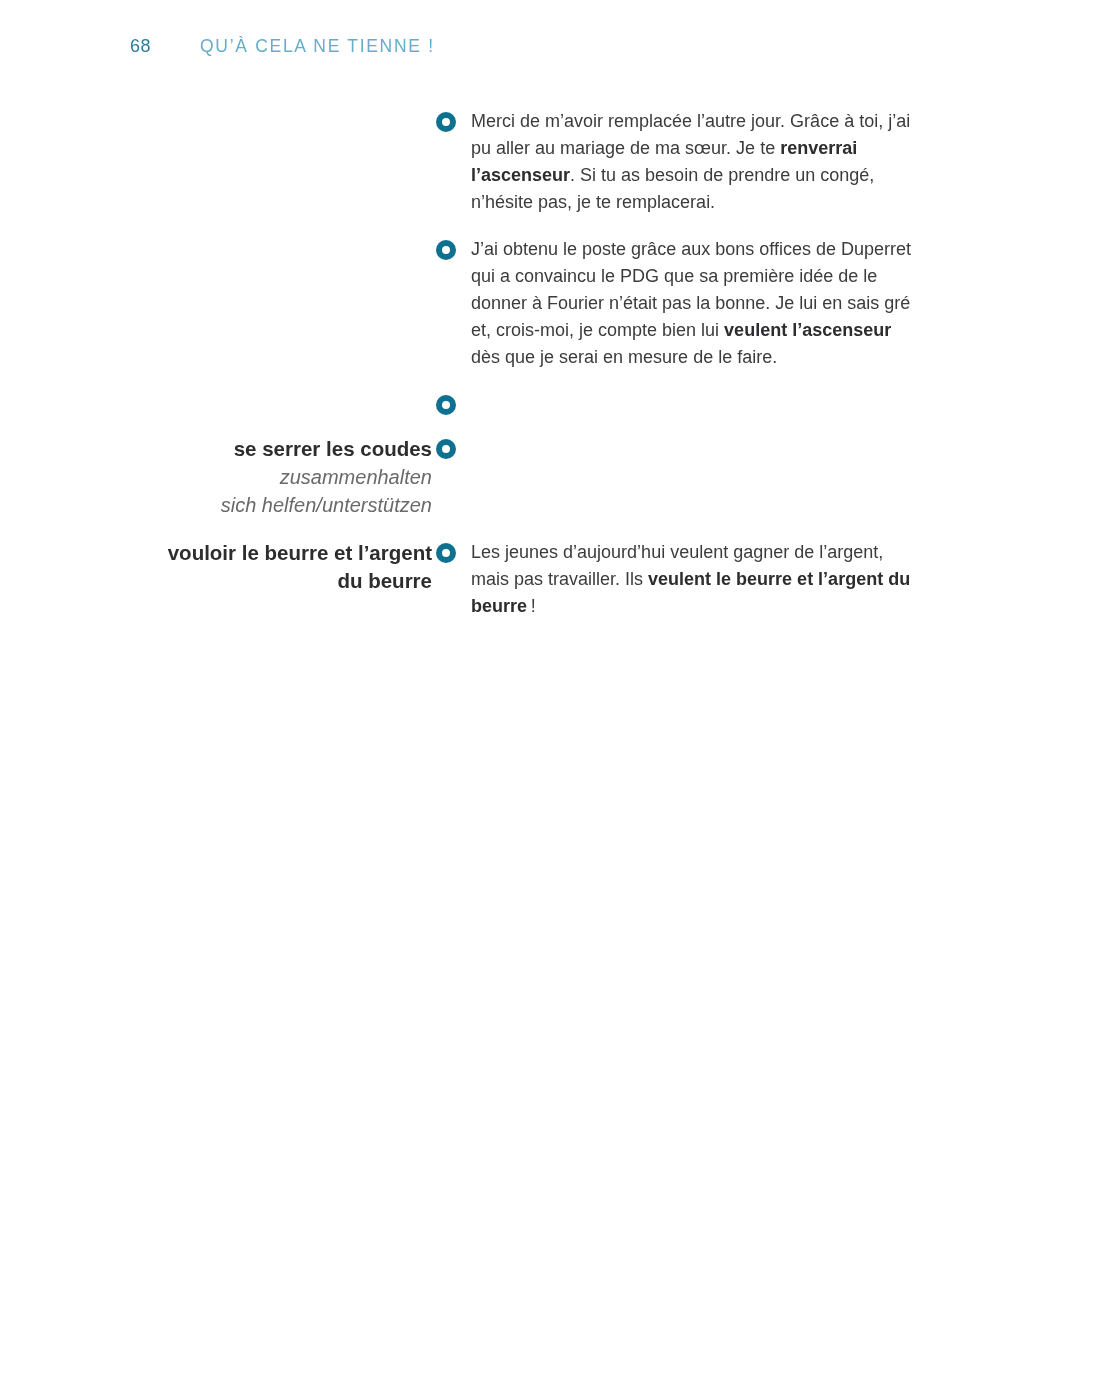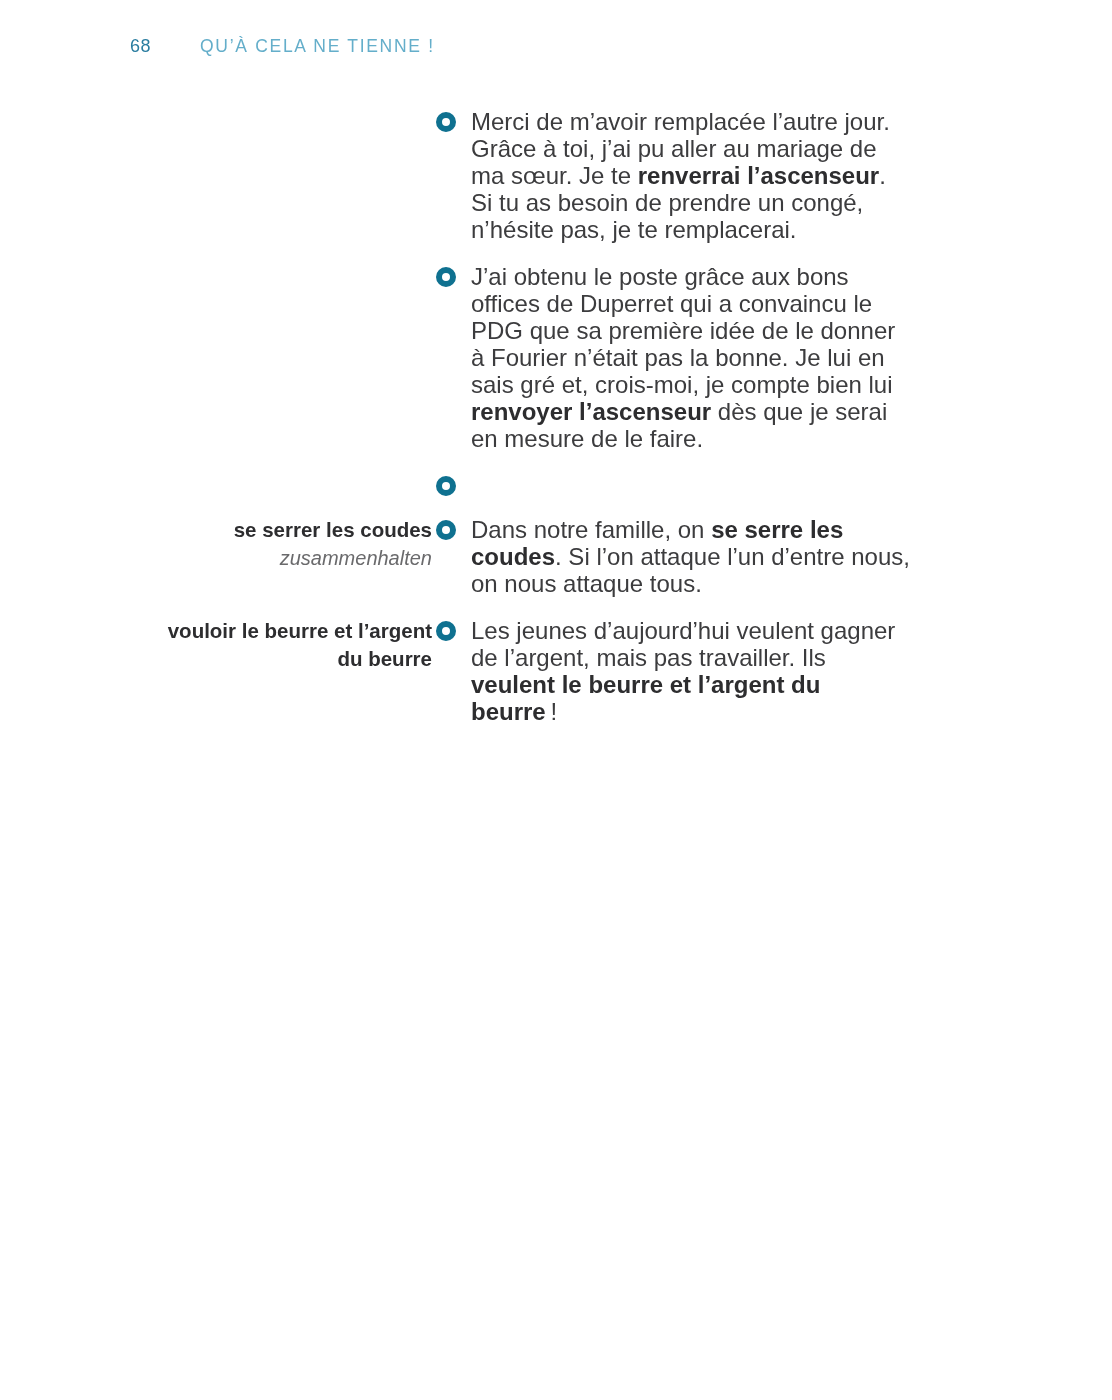--- a/index.html
+++ b/index.html
@@ -84,21 +84,21 @@
     box-sizing: border-box;
     border: 6px solid #0f7190;
     border-radius: 50%;
     background: #ffffff;
   }
 
   .example {
     margin: 0;
     width: 440px;
     flex: 0 0 440px;
-    font-size: 24px;
+    font-size: 18px;
     line-height: 27px;
     color: #3c3c3e;
   }
   .example b {
     color: #2d2d2f;
   }
 </style>
 </head>
 <body>
 
@@ -117,39 +117,39 @@
         <span class="ring"></span>
       </div>
       <p class="example"><span>Merci de m’avoir remplacée l’autre jour. Grâce à toi, j’ai pu aller au mariage de ma sœur. Je te </span><b>renverrai l’ascenseur</b><span>. Si tu as besoin de prendre un congé, n’hésite pas, je te remplacerai.</span></p>
     </div>
 
     <div class="row">
       <div class="sidenote"></div>
       <div class="bullet-cell">
         <span class="ring"></span>
       </div>
-      <p class="example"><span>J’ai obtenu le poste grâce aux bons offices de Duperret qui a convaincu le PDG que sa première idée de le donner à Fourier n’était pas la bonne. Je lui en sais gré et, crois-moi, je compte bien lui </span><b>renvoyer l’ascenseur</b><span> dès que je serai en mesure de le faire.</span></p>
+      <p class="example"><span>J’ai obtenu le poste grâce aux bons offices de Duperret qui a convaincu le PDG que sa première idée de le donner à Fourier n’était pas la bonne. Je lui en sais gré et, crois-moi, je compte bien lui </span><b>veulent l’ascenseur</b><span> dès que je serai en mesure de le faire.</span></p>
     </div>
 
     <div class="row">
       <div class="sidenote"></div>
       <div class="bullet-cell">
         <span class="ring"></span>
       </div>
     </div>
 
     <div class="row">
       <div class="sidenote">
         <div class="fr">se serrer les coudes</div>
         <div class="de">zusammenhalten</div>
+        <div class="de">sich helfen/unterstützen</div>
       </div>
       <div class="bullet-cell">
         <span class="ring"></span>
       </div>
-      <p class="example"><span>Dans notre famille, on </span><b>se serre les coudes</b><span>. Si l’on attaque l’un d’entre nous, on nous attaque tous.</span></p>
     </div>
 
     <div class="row">
       <div class="sidenote">
         <div class="fr">vouloir le beurre et l’argent du beurre</div>
       </div>
       <div class="bullet-cell">
         <span class="ring"></span>
       </div>
       <p class="example"><span>Les jeunes d’aujourd’hui veulent gagner de l’argent, mais pas travailler. Ils </span><b>veulent le beurre et l’argent du beurre</b><span> !</span></p>

